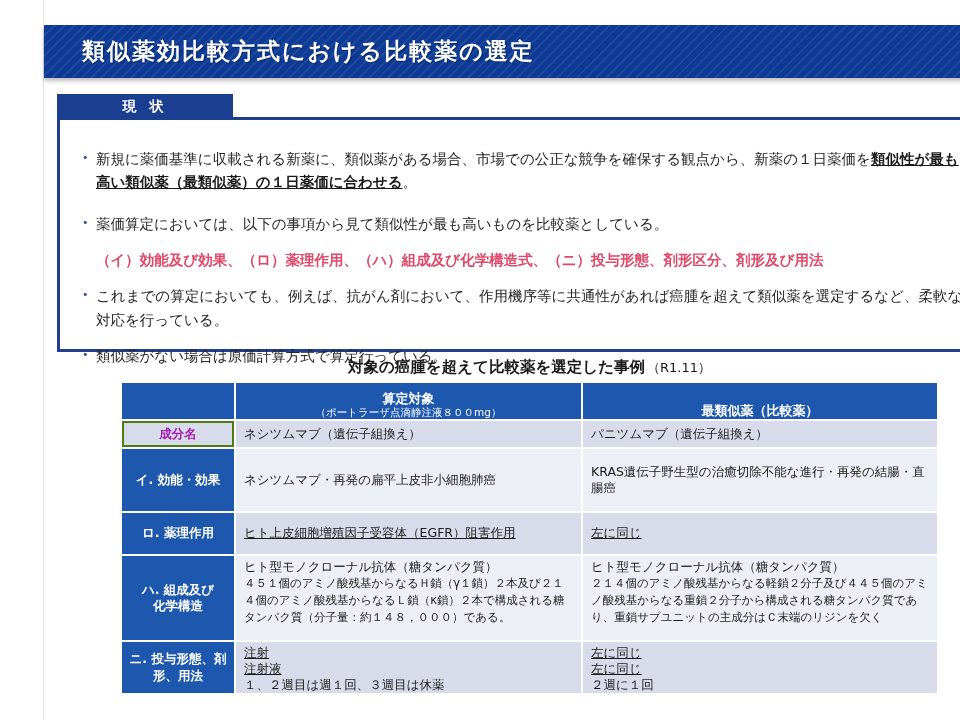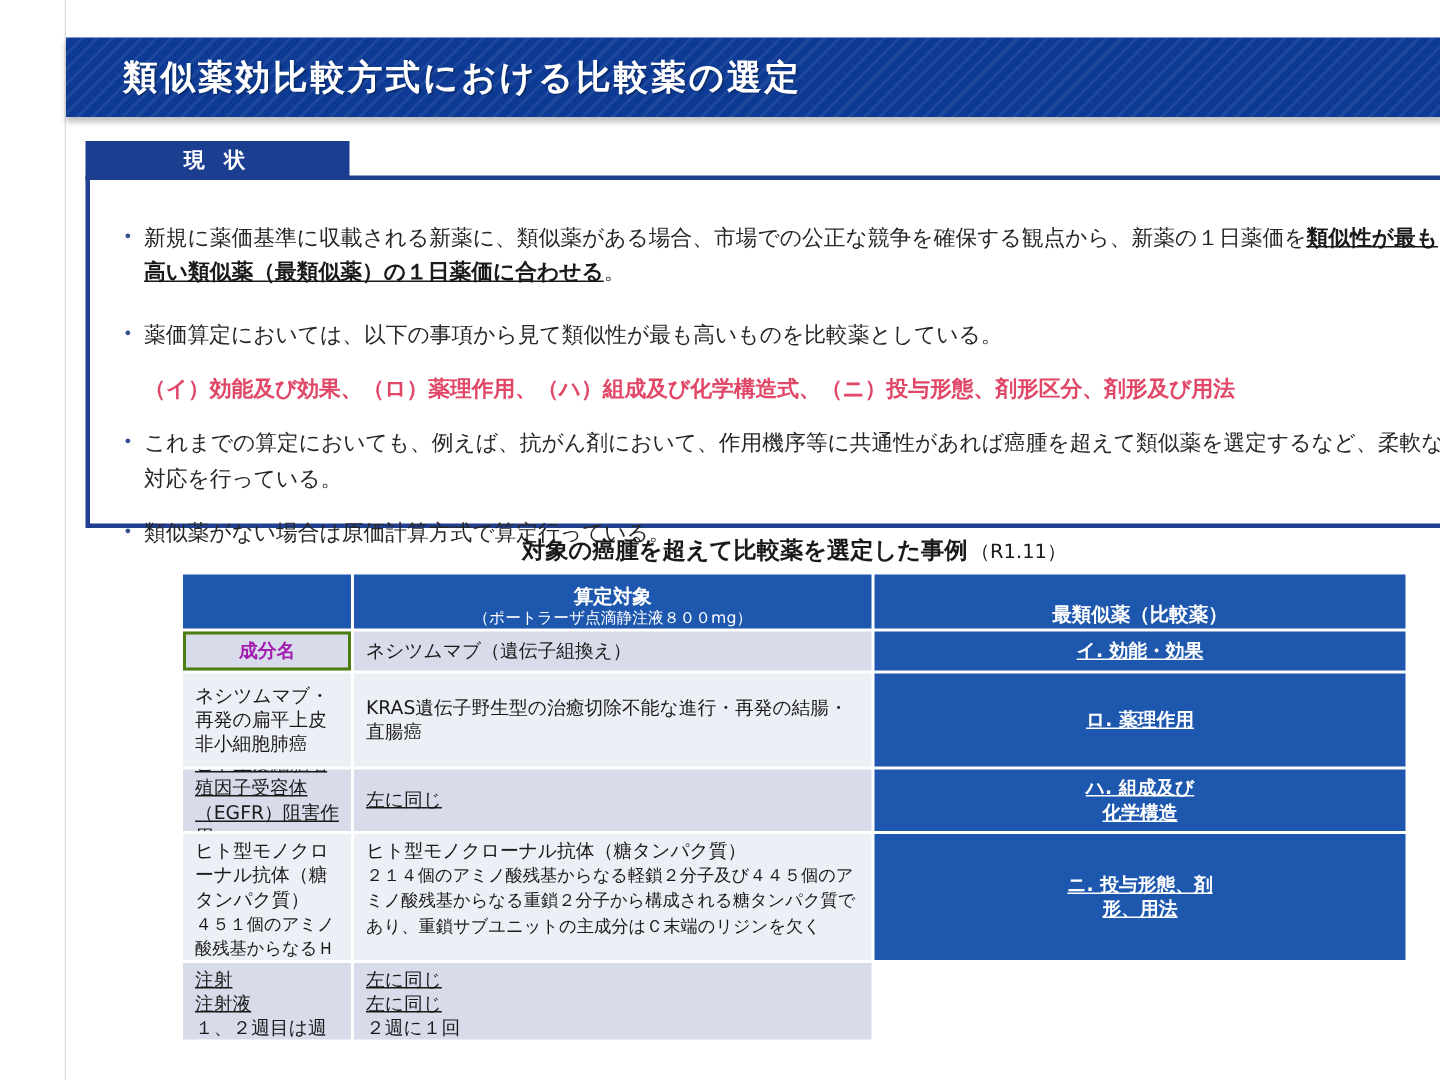--- a/index.html
+++ b/index.html
@@ -37,21 +37,21 @@
 
   
   .cmp-table{position:absolute;left:78px;top:383px;width:815px;
     display:grid;grid-template-columns:112px 345px 354px;
     grid-template-rows:36px 26px 62px 41px 84px 51px;gap:2px;background:#fff;}
   .cell{box-sizing:border-box;font-size:12.5px;color:#1a1a1a;overflow:hidden;}
   .hdr{background:#1d57ae;color:#fff;display:flex;flex-direction:column;align-items:center;justify-content:flex-end;line-height:1.2;}
   .hdr .h1{font-weight:bold;font-size:13px;}
   .hdr .h2{font-size:10.5px;}
   .lbl{background:#1d57ae;color:#fff;font-weight:bold;font-size:12.5px;
-    display:flex;flex-direction:column;align-items:center;justify-content:center;text-align:center;line-height:1.3;text-decoration:underline;}
+    display:flex;flex-direction:column;align-items:center;justify-content:center;text-align:center;line-height:1.3;}
   .lbl-light{background:#d8dcea;color:#a21caf;border:2px solid #4d7c0f;
     display:flex;align-items:center;justify-content:center;font-weight:bold;}
   .row-dark{background:#d8dcea;}
   .row-light{background:#edeff6;}
   .data{padding:3px 8px;line-height:1.3;}
   .vcenter{display:flex;flex-direction:column;justify-content:center;}
   .u{text-decoration:underline;}
   .detail{font-size:11.5px;line-height:1.45;}
   .line{display:block;}
   .tight .line{line-height:1.28;}
@@ -99,20 +99,21 @@
     <div class="cell hdr">
       <span class="h1">算定対象</span>
       <span class="h2">（ポートラーザ点滴静注液８００mg）</span>
     </div>
     <div class="cell hdr">
       <span class="h1">最類似薬（比較薬）</span>
     </div>
 
     <div class="cell lbl-light">成分名</div>
     <div class="cell row-dark data vcenter">ネシツムマブ（遺伝子組換え）</div>
+    <div class="cell row-dark data vcenter">パニツムマブ（遺伝子組換え）</div>
 
     <div class="cell lbl">イ. 効能・効果</div>
     <div class="cell row-light data vcenter">ネシツムマブ・再発の扁平上皮非小細胞肺癌</div>
     <div class="cell row-light data vcenter">KRAS遺伝子野生型の治癒切除不能な進行・再発の結腸・直腸癌</div>
 
     <div class="cell lbl">ロ. 薬理作用</div>
     <div class="cell row-dark data vcenter">
         <span class="u">ヒト上皮細胞増殖因子受容体（EGFR）阻害作用</span>
       </div>
     <div class="cell row-dark data vcenter">

